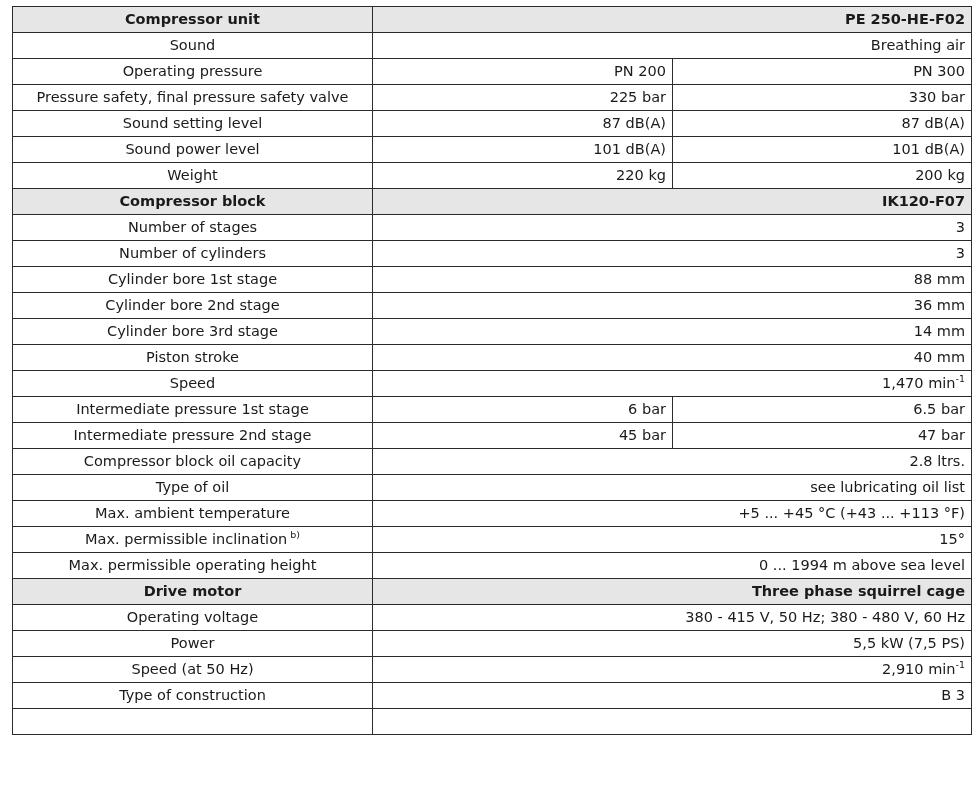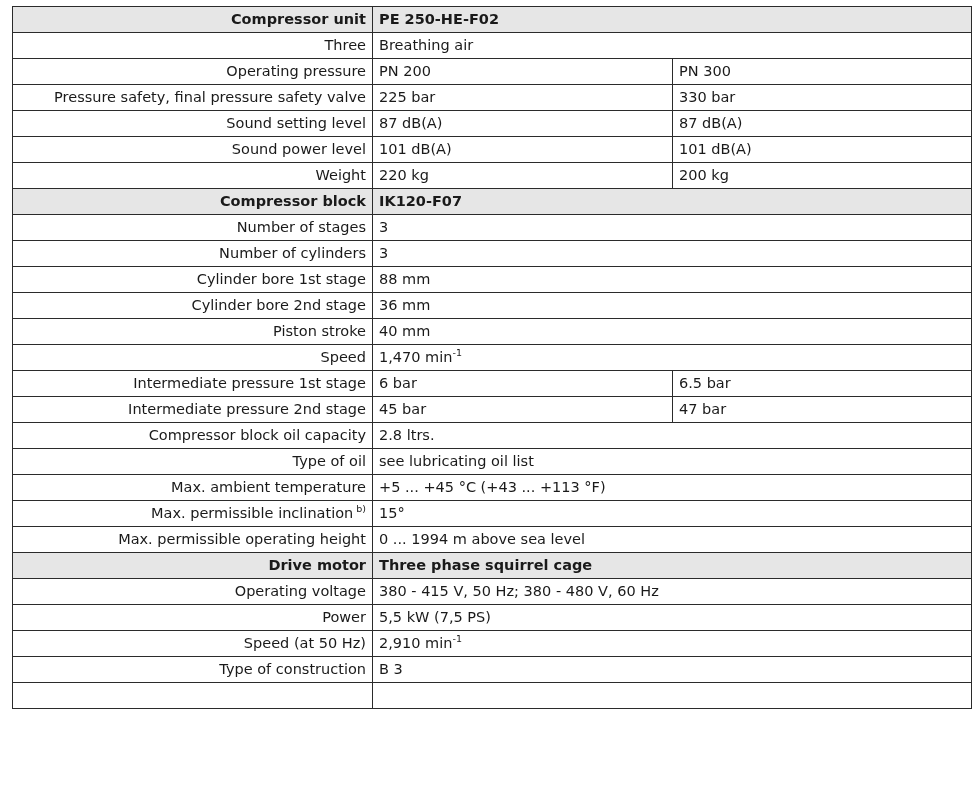--- a/index.html
+++ b/index.html
@@ -23,26 +23,26 @@
   .spec-table td {
     border: 1px solid #2b2b2b;
     font-size: 14.5px;
     line-height: 1.15;
     padding: 3px 6px 4px 6px;
     height: 18px;
     vertical-align: middle;
   }
   .lbl {
     width: 360px;
-    text-align: right;
+    text-align: center;
     background: #ffffff;
     margin-left: 17px;
   }
   .val {
-    text-align: left;
+    text-align: right;
     background: #ffffff;
   }
   tr.section td {
     background: #e6e6e6;
     font-weight: bold;
   }
   tr.bold-row td {
     font-weight: normal;
   }
   sup {
@@ -59,21 +59,21 @@
     <col style="width:360px">
     <col style="width:300px">
     <col style="width:299px">
   </colgroup>
   <tbody>
       <tr class="section">
         <td class="lbl"><span>Compressor unit</span></td>
         <td class="val" colspan="2"><span>PE 250-HE-F02</span></td>
       </tr>
       <tr>
-        <td class="lbl"><span>Three</span></td>
+        <td class="lbl"><span>Sound</span></td>
         <td class="val" colspan="2"><span>Breathing air</span></td>
       </tr>
       <tr>
         <td class="lbl"><span>Operating pressure</span></td>
         <td class="val"><span>PN 200</span></td>
         <td class="val"><span>PN 300</span></td>
       </tr>
       <tr>
         <td class="lbl"><span>Pressure safety, final pressure safety valve</span></td>
         <td class="val"><span>225 bar</span></td>
@@ -106,20 +106,24 @@
         <td class="lbl"><span>Number of cylinders</span></td>
         <td class="val" colspan="2"><span>3</span></td>
       </tr>
       <tr>
         <td class="lbl"><span>Cylinder bore 1st stage</span></td>
         <td class="val" colspan="2"><span>88 mm</span></td>
       </tr>
       <tr>
         <td class="lbl"><span>Cylinder bore 2nd stage</span></td>
         <td class="val" colspan="2"><span>36 mm</span></td>
+      </tr>
+      <tr>
+        <td class="lbl"><span>Cylinder bore 3rd stage</span></td>
+        <td class="val" colspan="2"><span>14 mm</span></td>
       </tr>
       <tr>
         <td class="lbl"><span>Piston stroke</span></td>
         <td class="val" colspan="2"><span>40 mm</span></td>
       </tr>
       <tr>
         <td class="lbl"><span>Speed</span></td>
         <td class="val" colspan="2"><span>1,470 min</span><sup>-1</sup></td>
       </tr>
       <tr>

